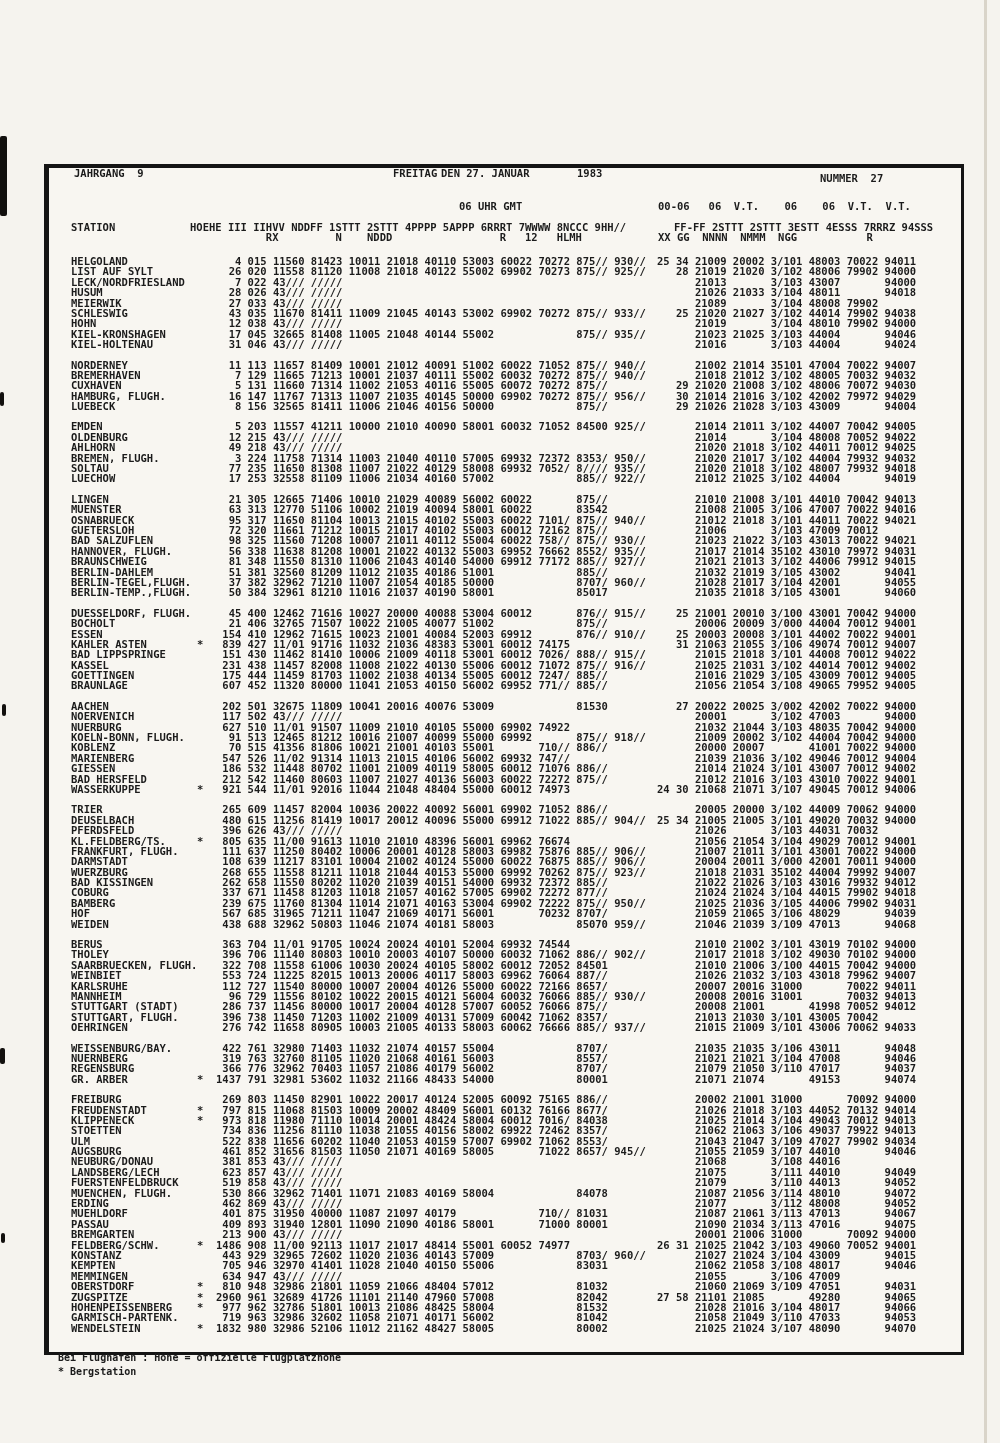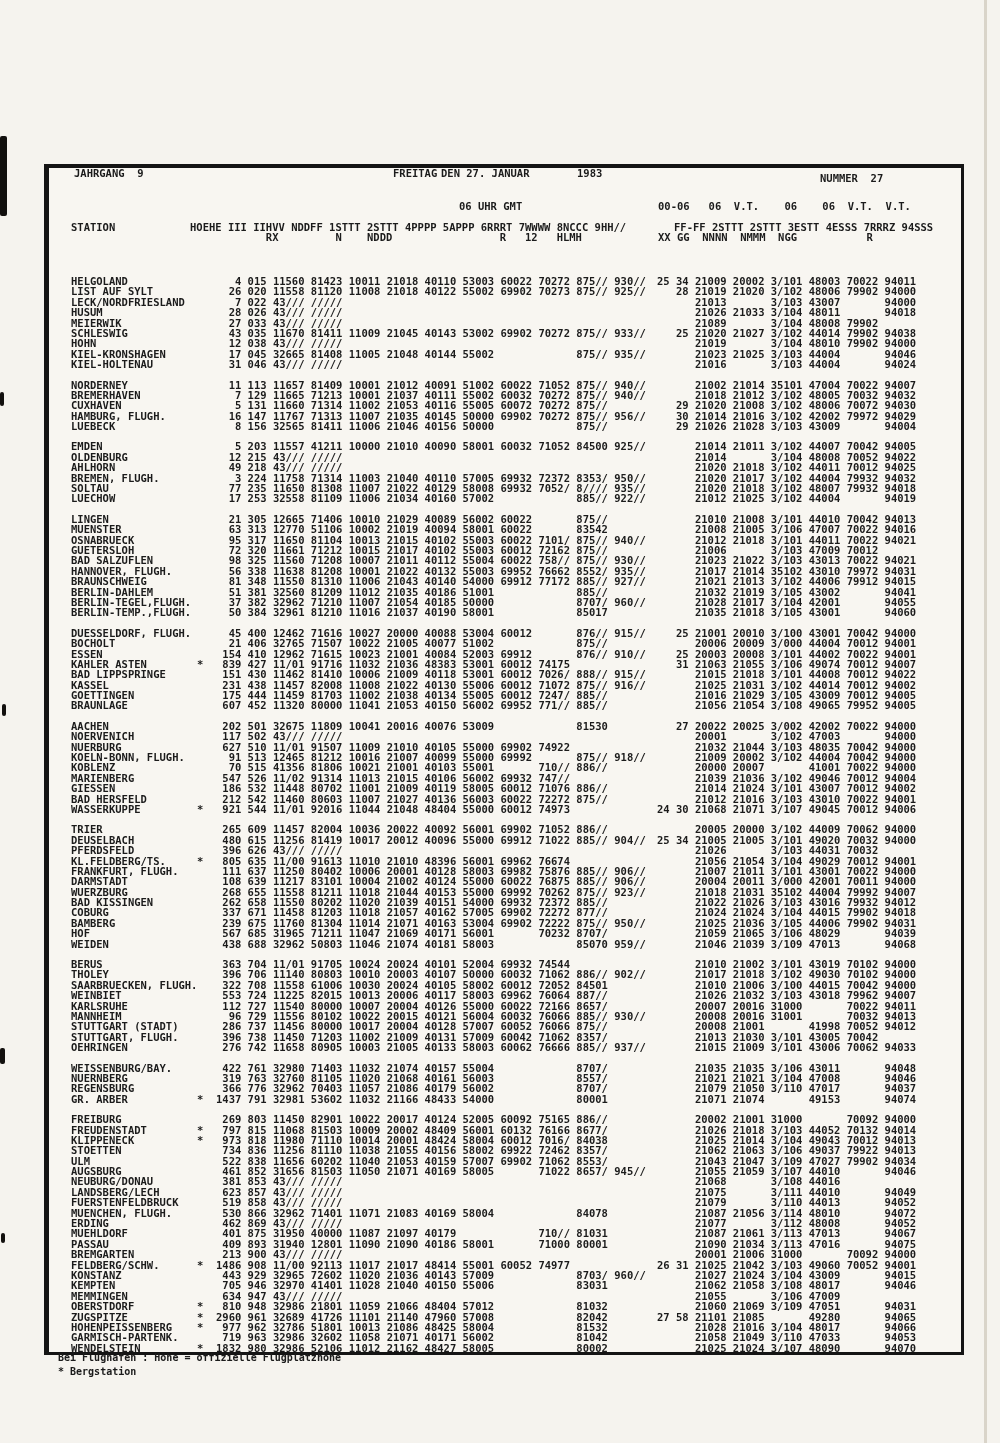--- a/index.html
+++ b/index.html
@@ -2,21 +2,21 @@
 <html><head>
 <meta charset="utf-8">
 <style>
   html,body{margin:0;padding:0;}
   body{width:1000px;height:1443px;background:#f5f3ee;position:relative;overflow:hidden;}
   .mono{font-family:"DejaVu Sans Mono",monospace;font-weight:700;color:#1b1b1b;white-space:pre;}
   .abs{position:absolute;}
   #frame{position:absolute;left:44px;top:164px;width:912px;height:1184px;
          border:3px solid #141414;border-left-width:5px;border-top-width:4px;background:#f8f6f1;}
   .h{font-size:10.5px;line-height:11px;}
-  #rows{position:absolute;left:71px;top:256px;font-size:10.5px;line-height:10.4px;margin-top:20px;}
+  #rows{position:absolute;left:71px;top:256px;font-size:10.5px;line-height:10.4px;}
   .section{margin-bottom:10px;}
   .row{white-space:pre;height:10.4px;}
   .st{display:inline-block;width:126px;white-space:pre;}
   .fl{display:inline-block;width:19px;white-space:pre;}
   .ld{display:inline-block;width:430px;white-space:pre;}
   .rd{display:inline-block;margin-left:11px;white-space:pre;}
   .foot{font-size:10px;line-height:12px;}
   .art{position:absolute;background:#12100e;border-radius:2px;}
   #edge-shadow{position:absolute;left:984px;top:0;width:3px;height:1443px;background:#d9d4c9;}
 </style>

